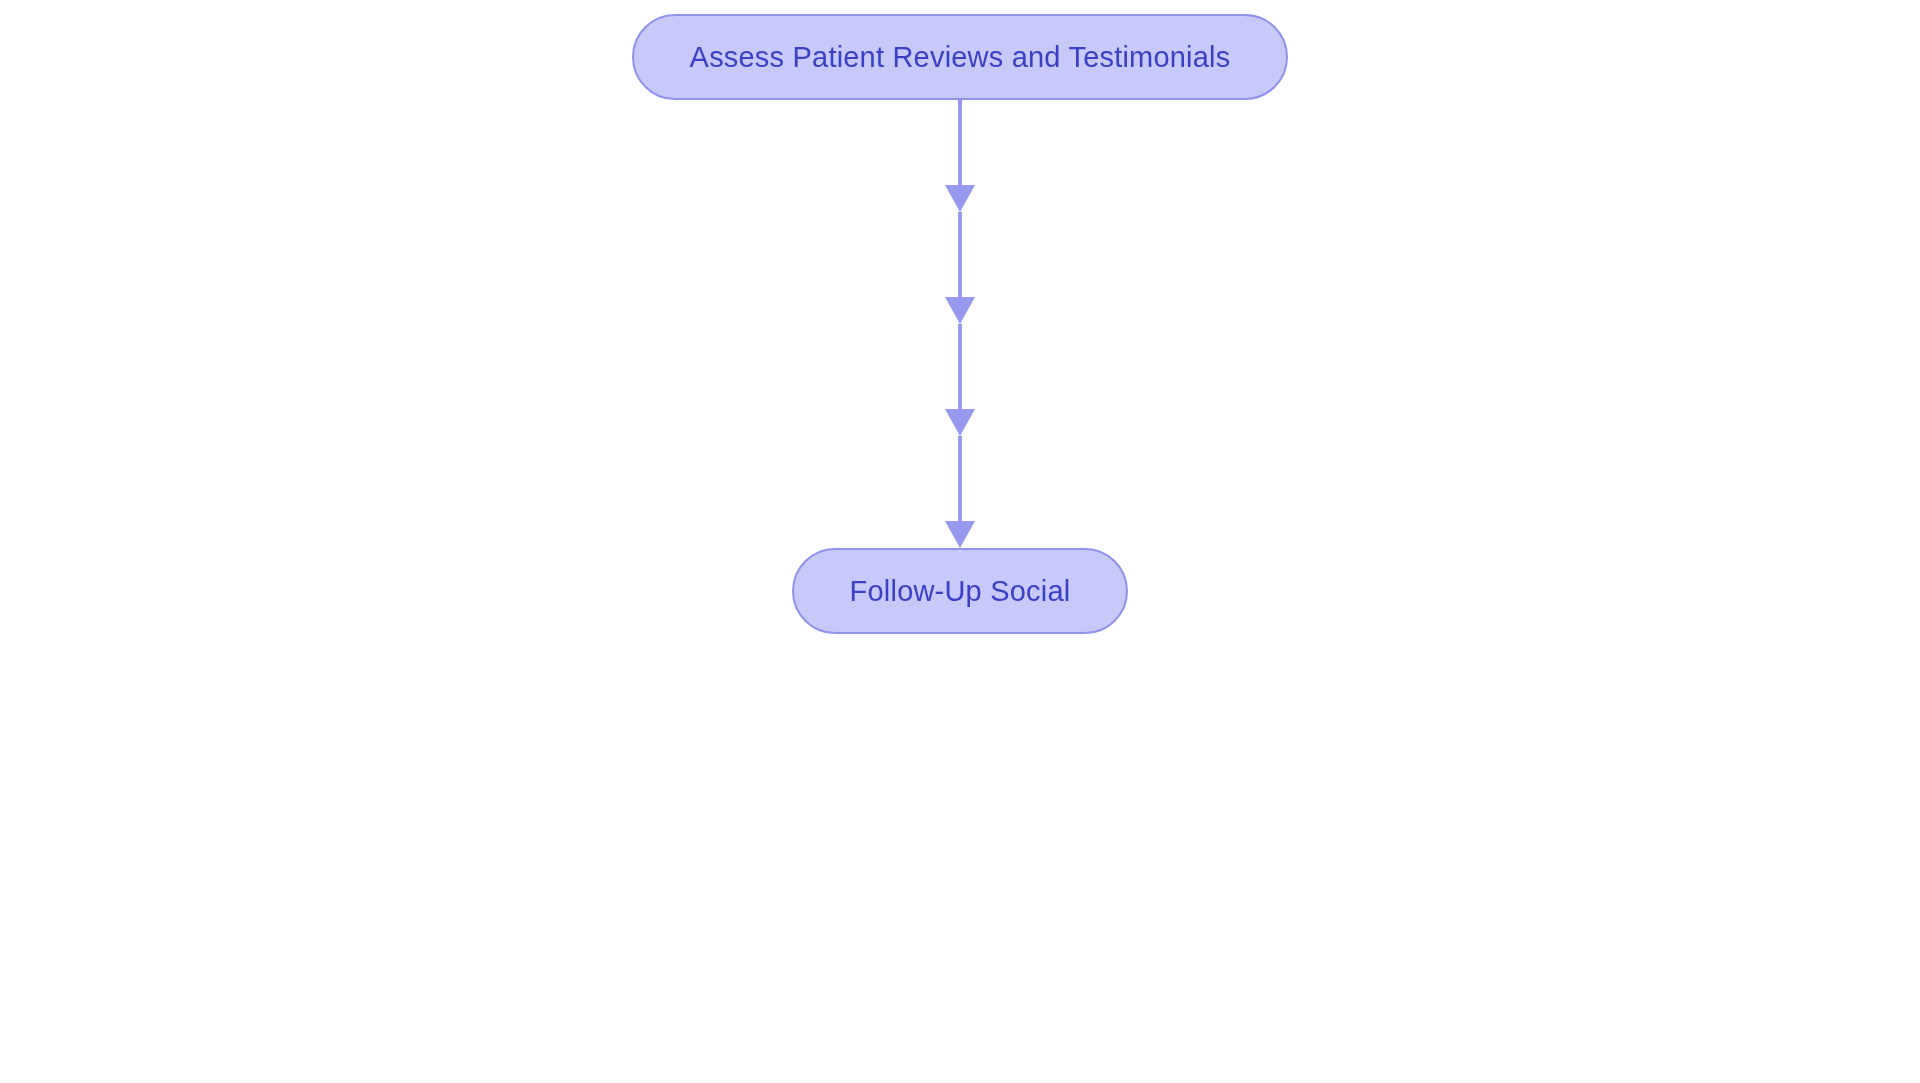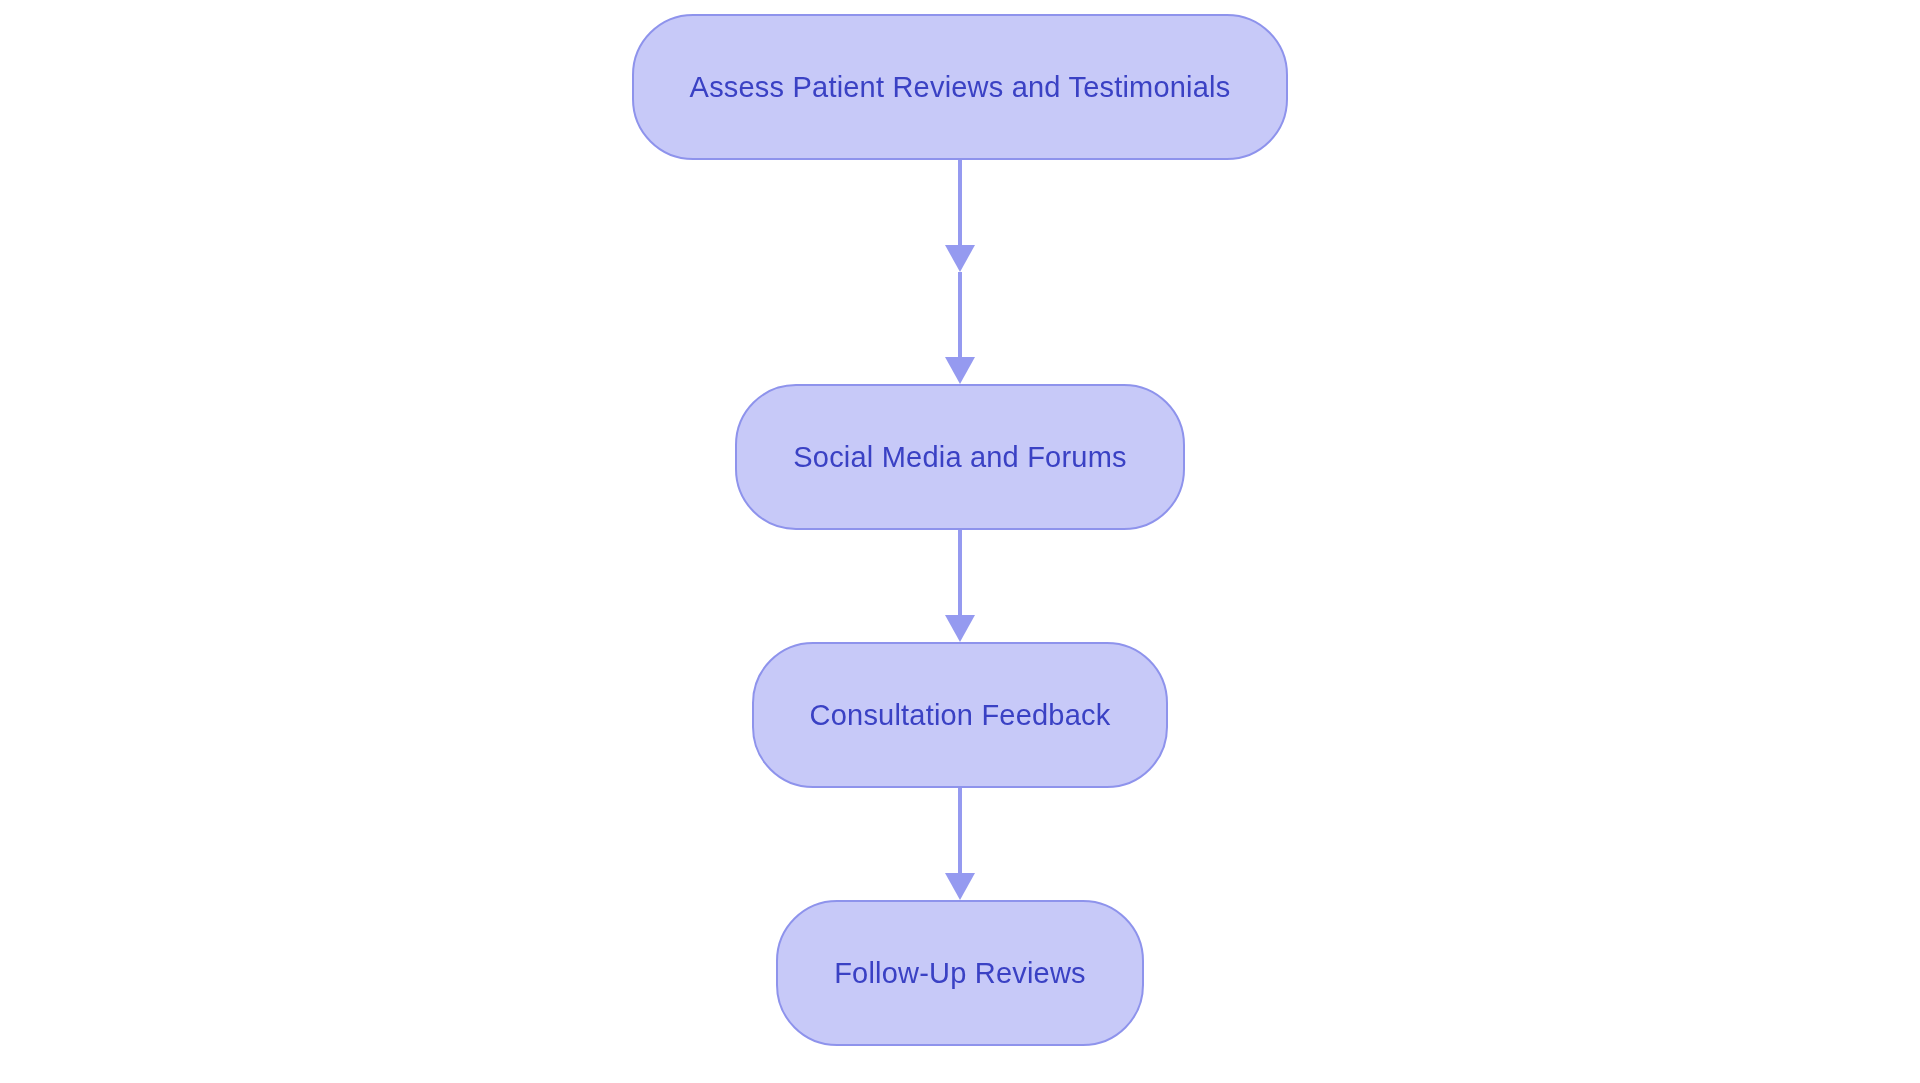--- a/index.html
+++ b/index.html
@@ -14,21 +14,21 @@
   .canvas {
     width: 1920px;
     height: 1083px;
     display: flex;
     flex-direction: column;
     align-items: center;
     padding-top: 14px;
     box-sizing: border-box;
   }
   .node {
-    height: 146px;
+    height: 86px;
     min-width: 240px;
     padding: 0 56px;
     box-sizing: border-box;
     border-radius: 61px;
     background: var(--node-fill, #c7c9f8);
     border: 2px solid var(--node-border, #8e93ec);
     display: flex;
     align-items: center;
     justify-content: center;
     flex: 0 0 auto;
@@ -73,35 +73,29 @@
     <div class="arrow-line"></div>
     <div class="arrow-head"></div>
   </div>
 
 
   <div class="arrow">
     <div class="arrow-line"></div>
     <div class="arrow-head"></div>
   </div>
 
-  <div class="node">
-    <span class="node-label">Social Media and Forums</span>
+
+  <div class="arrow">
+    <div class="arrow-line"></div>
+    <div class="arrow-head"></div>
   </div>
+
 
   <div class="arrow">
     <div class="arrow-line"></div>
     <div class="arrow-head"></div>
   </div>
 
   <div class="node">
-    <span class="node-label">Consultation Feedback</span>
-  </div>
-
-  <div class="arrow">
-    <div class="arrow-line"></div>
-    <div class="arrow-head"></div>
-  </div>
-
-  <div class="node">
-    <span class="node-label">Follow-Up Reviews</span>
+    <span class="node-label">Follow-Up Social</span>
   </div>
 
 </div>
 
 </body></html>

